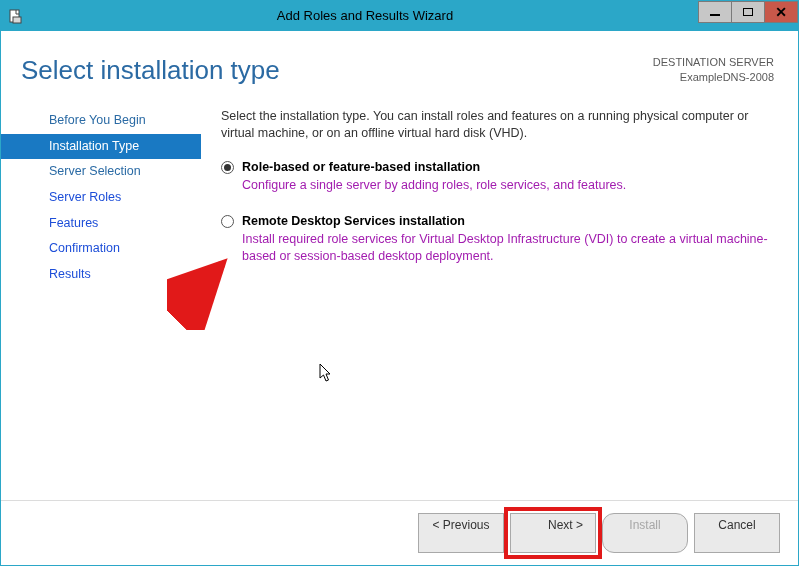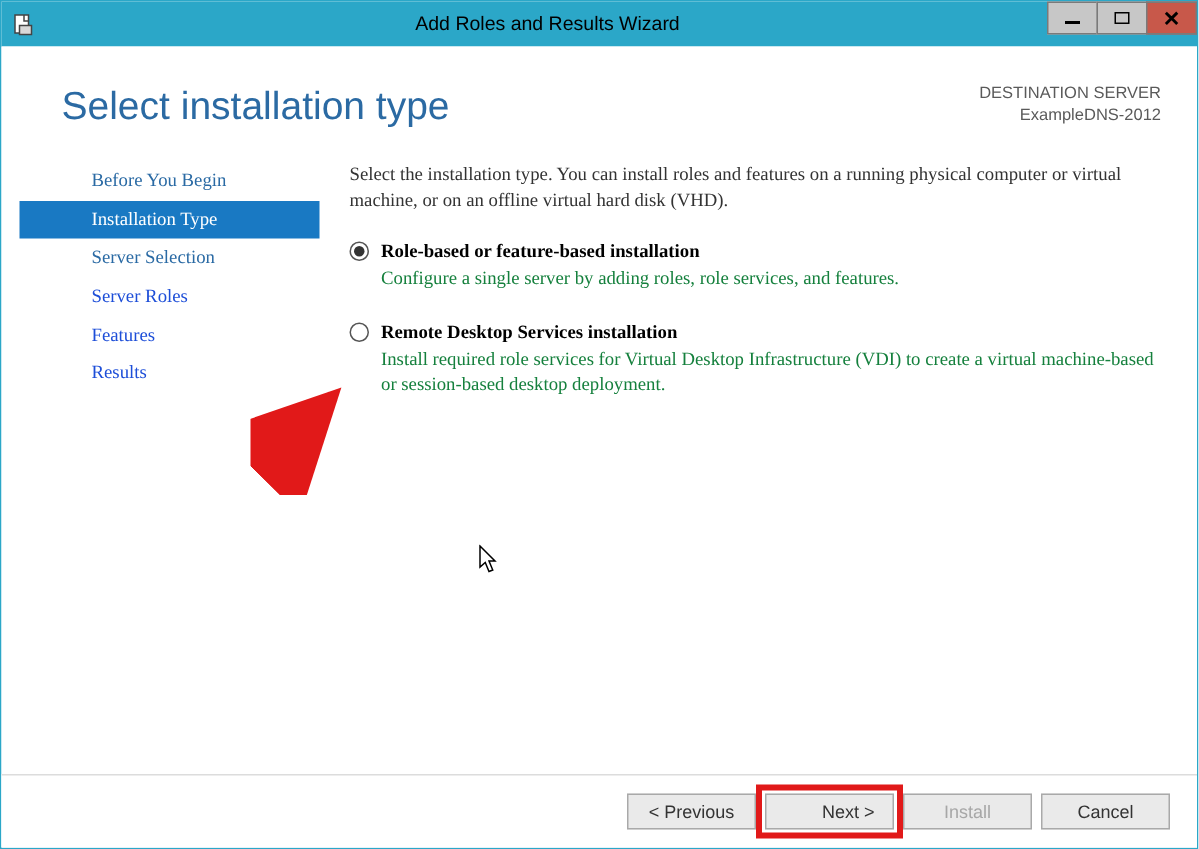--- a/index.html
+++ b/index.html
@@ -62,44 +62,43 @@
     font-size: 14px; font-weight: bold; line-height: 1; color: #000;
   }
   .client {
     flex: 1;
     background: #fff;
     display: flex;
     flex-direction: column;
     position: relative;
   }
   .header {
-    padding: 24px 24px 8px 40px;
+    padding: 24px 24px 8px 20px;
     display: flex;
     justify-content: space-between;
     align-items: flex-start;
   }
   .header h1 {
     margin: 0;
     font-size: 26px;
     font-weight: 300;
     color: #2b6aa3;
   }
   .dest {
     text-align: right;
     font-size: 11px;
     color: #5a5a5a;
     line-height: 1.35;
     margin-top: 0;
   }
   .body {
     flex: 1;
     display: flex;
-    padding: 4px 22px 0 12px;
-    position: relative;
-    font-family: Liberation Serif, serif;
+    padding: 4px 22px 0 0;
+    position: relative;
   }
   .nav {
     width: 200px;
     padding-top: 10px;
   }
   .nav-item {
     padding: 5px 10px 5px 48px;
     font-size: 12.5px;
     color: #2a6aa4;
     cursor: pointer;
@@ -135,21 +134,21 @@
     flex: 0 0 auto;
     display: flex; align-items: center; justify-content: center;
   }
   .radio.checked::after {
     content: "";
     width: 7px; height: 7px; border-radius: 50%;
     background: #333;
   }
   .opt-text { margin-left: 8px; }
   .opt-title { font-weight: 700; color: #000000; font-size: 12.5px; line-height: 1.2; }
-  .opt-desc { color: #15803d; font-size: 12.5px; line-height: 1.35; margin-top: 2px; }
+  .opt-desc { color: #a21caf; font-size: 12.5px; line-height: 1.35; margin-top: 2px; }
   .cursor {
     position: absolute;
     left: 318px;
     top: 269px;
     pointer-events: none;
   }
   .cursor svg { display: block; }
   .arrow-annot {
     position: absolute;
     left: 166px;
@@ -159,33 +158,34 @@
   .footer {
     border-top: 1px solid #dcdcdc;
     padding: 12px 18px;
     display: flex;
     justify-content: flex-end;
     gap: 6px;
     background: #fff;
   }
   .btn {
     min-width: 86px;
-    height: 24px;
+    height: 40px;
     background: #eaeaea;
     border: 1px solid #a9a9a9;
     font-size: 12px;
     color: #333;
     padding: 0 12px;
     cursor: pointer;
     line-height: 22px;
     text-align: center;
   }
   .btn.disabled {
     color: #a7a7a7;
     cursor: default;
+    border-radius: 12px;
   }
   .btn.emph {
     outline: 4px solid #e11919;
     outline-offset: 2px;
     text-align: right;
   }
   .file-icon svg { display: block; }
 </style>
 </head>
 <body>
@@ -211,31 +211,32 @@
           <span class="x">✕</span>
         </div>
     </div>
   </div>
 
   <div class="client">
     <div class="header">
       <h1>Select installation type</h1>
       <div class="dest">
         <div>DESTINATION SERVER</div>
-        <div>ExampleDNS-2012</div>
+        <div>ExampleDNS-2008</div>
       </div>
     </div>
 
     <div class="body">
       <div class="nav">
         <div class="nav-item">Before You Begin</div>
         <div class="nav-item selected">Installation Type</div>
         <div class="nav-item">Server Selection</div>
         <div class="nav-item disabled">Server Roles</div>
         <div class="nav-item disabled">Features</div>
+        <div class="nav-item disabled">Confirmation</div>
         <div class="nav-item disabled">Results</div>
       </div>
 
       <div class="content">
         <div class="intro">Select the installation type. You can install roles and features on a running physical computer or virtual machine, or on an offline virtual hard disk (VHD).</div>
 
         <div class="option">
           <div class="radio checked"></div>
           <div class="opt-text">
             <div class="opt-title">Role-based or feature-based installation</div>

